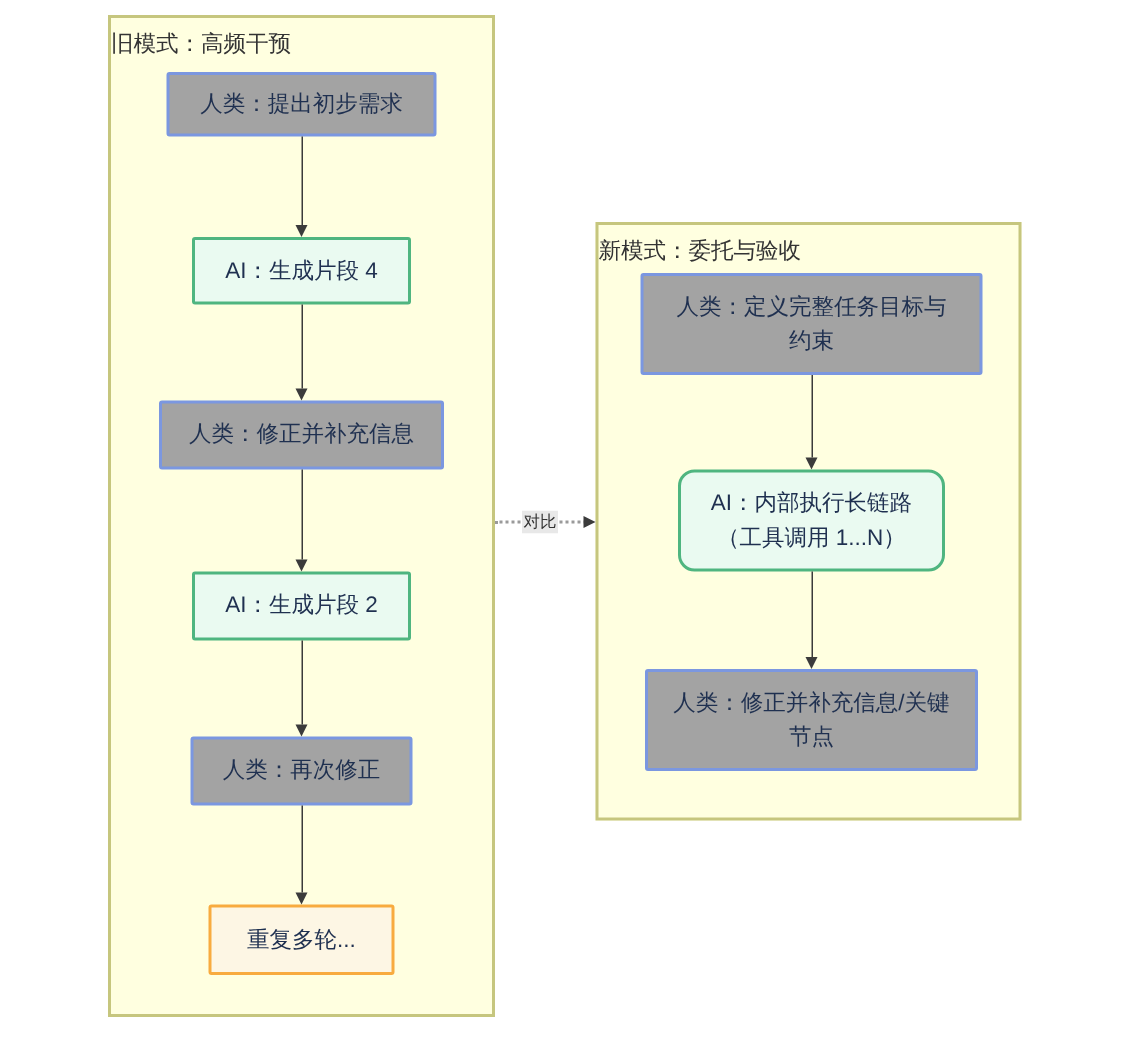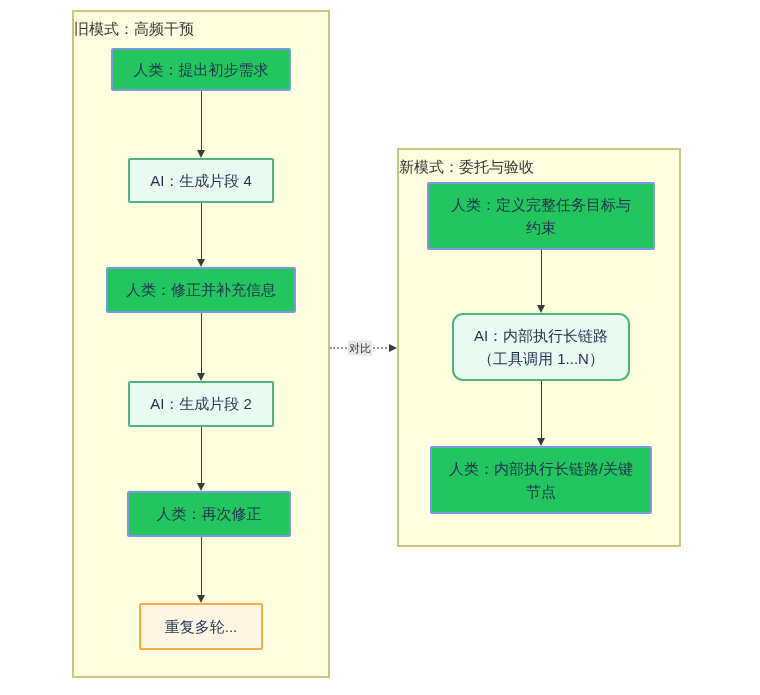--- a/index.html
+++ b/index.html
@@ -36,30 +36,30 @@
     border-radius: 2px;
     display: flex;
     align-items: center;
     justify-content: center;
     text-align: center;
     font-size: 15px;
     color: #1f3050;
     line-height: 1.55;
     white-space: pre-line;
   }
-  .human { background: #22c55e; border-color: #7b97e0; }
+  .human { background: #a3a3a3; border-color: #7b97e0; }
   .ai    { background: #eafaf1; border-color: #4fb580; }
   .loop  { background: #fdf6e4; border-color: #f8ab3f; }
 
   
   #node-a { left: 111px; top: 48px;  width: 180px; height: 43px; }
   #node-b { left: 128px; top: 158px; width: 146px; height: 45px; }
   #node-c { left: 106px; top: 267px; width: 190px; height: 46px; }
   #node-d { left: 128px; top: 381px; width: 146px; height: 46px; }
-  #node-e { left: 127px; top: 491px; width: 164px; height: 46px; }
+  #node-e { left: 127px; top: 491px; width: 148px; height: 46px; }
   #node-f { left: 139px; top: 603px; width: 124px; height: 47px; }
 
   
   #node-g { left: 427px; top: 182px; width: 228px; height: 68px; }
   #node-h { left: 452px; top: 313px; width: 178px; height: 68px; border-radius: 11px; }
   #node-i { left: 430px; top: 446px; width: 222px; height: 68px; }
 
   
   .varrow {
     position: absolute;
@@ -126,21 +126,21 @@
   <div id="node-b" class="node ai">AI：生成片段 4</div>
   <div id="node-c" class="node human">人类：修正并补充信息</div>
   <div id="node-d" class="node ai">AI：生成片段 2</div>
   <div id="node-e" class="node human">人类：再次修正</div>
   <div id="node-g" class="node human">人类：定义完整任务目标与
 约束</div>
 
   <div id="node-f" class="node loop">重复多轮...</div>
   <div id="node-h" class="node ai">AI：内部执行长链路
 （工具调用 1...N）</div>
-  <div id="node-i" class="node human">人类：内部执行长链路/关键
+  <div id="node-i" class="node human">人类：修正并补充信息/关键
 节点</div>
 
   <div id="arrow-ab" class="varrow">
       <div class="shaft"></div>
       <div class="head"></div>
     </div>
   <div id="arrow-bc" class="varrow">
       <div class="shaft"></div>
       <div class="head"></div>
     </div>

